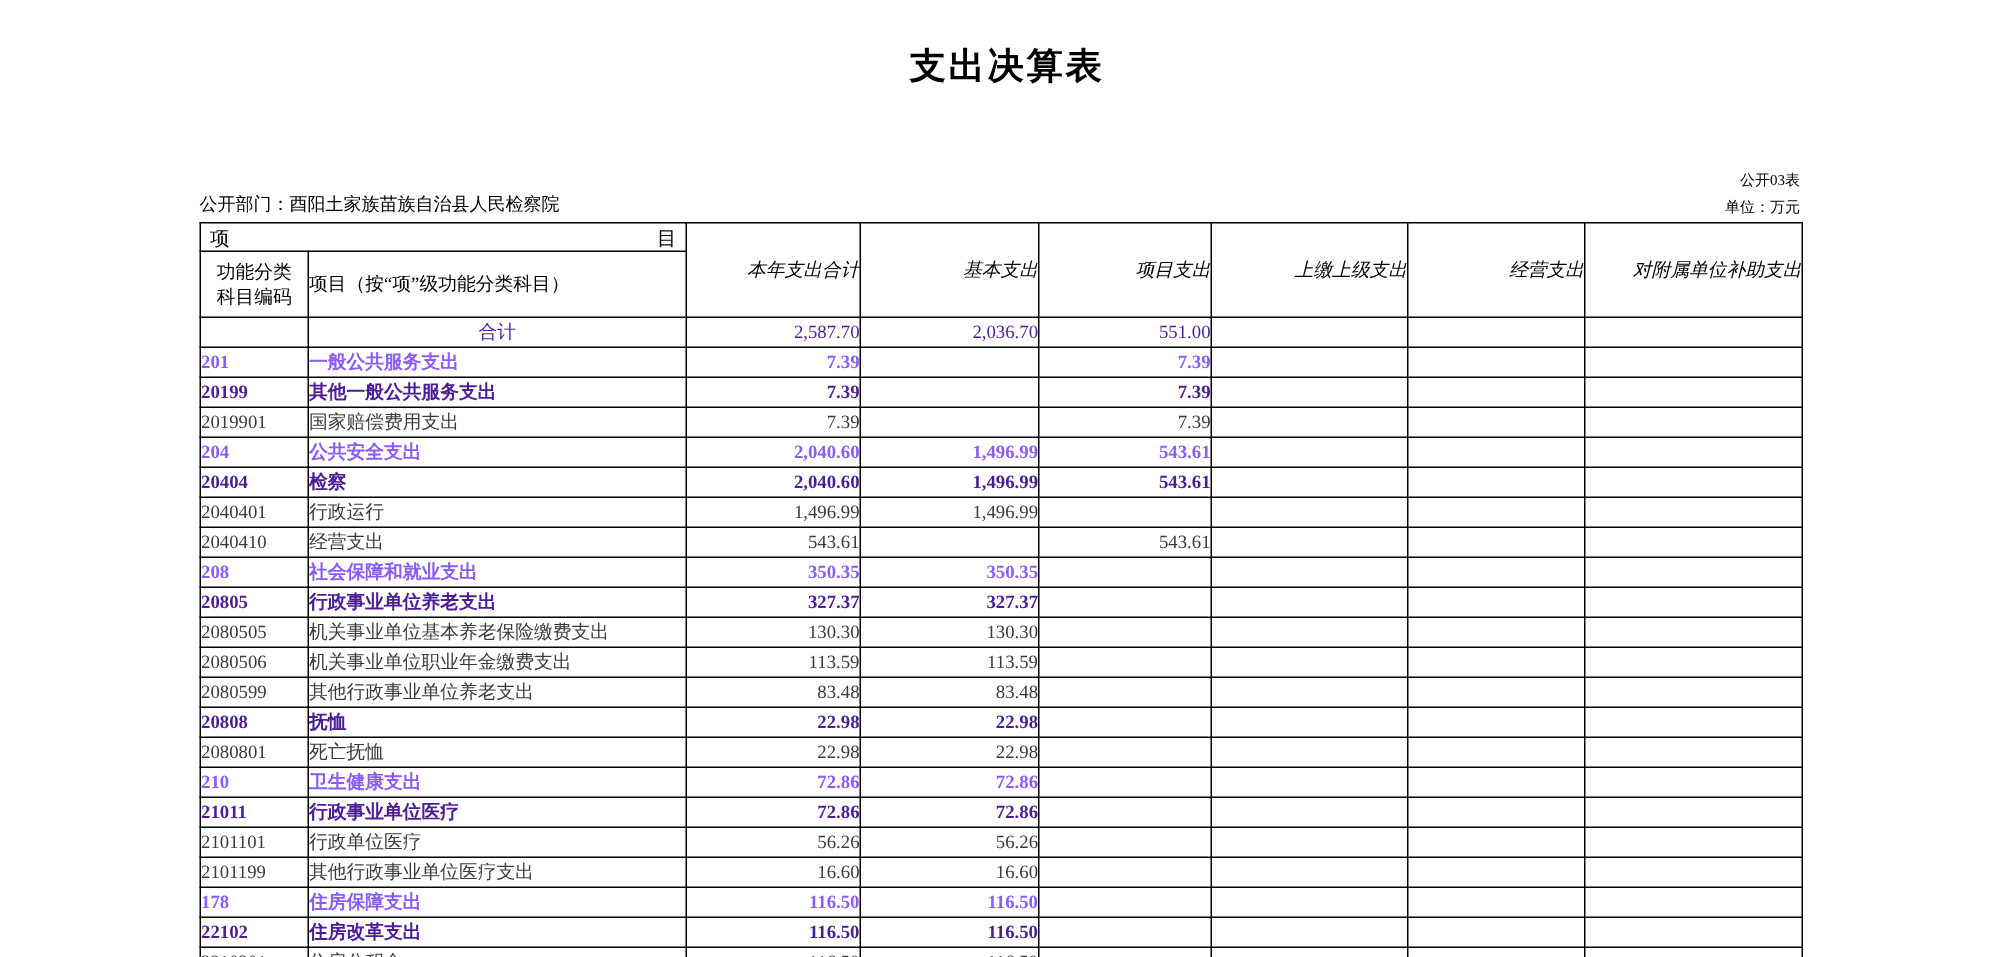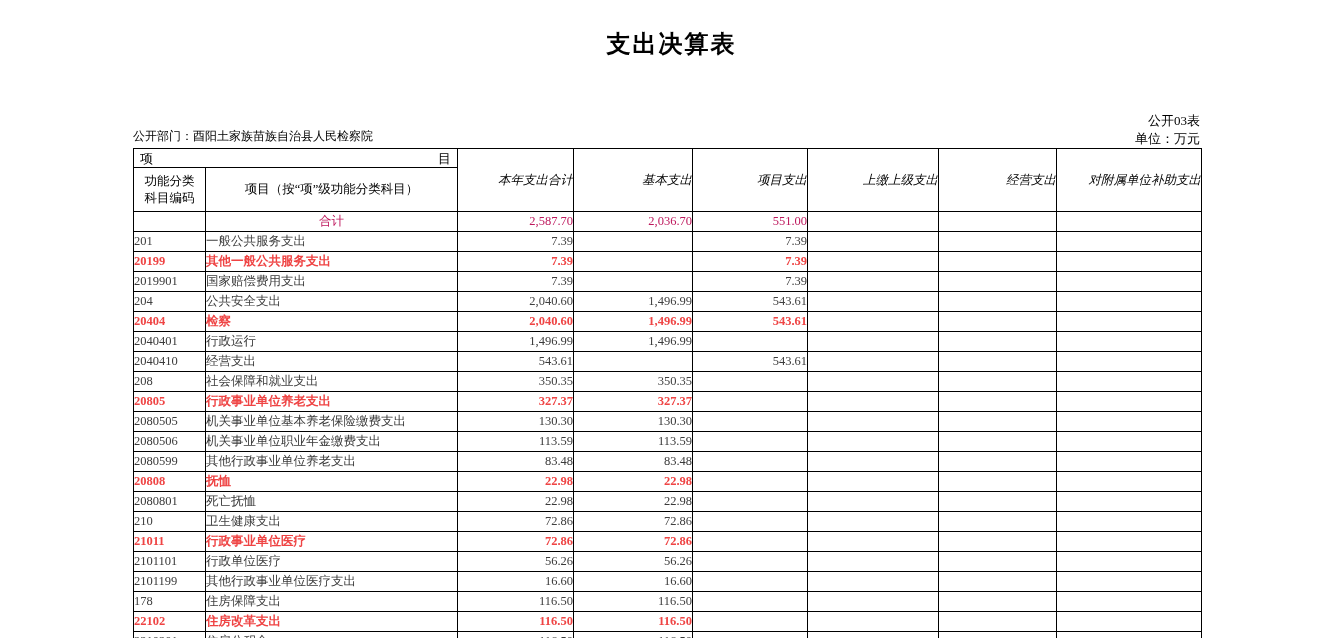--- a/index.html
+++ b/index.html
@@ -27,21 +27,21 @@
     font-size: 24px;
     letter-spacing: 2px;
     margin-top: 28px;
     margin-bottom: 0;
   }
   .meta-right {
     position: absolute;
     right: 143px;
     top: 84px;
     text-align: right;
-    font-size: 13px;
+    font-size: 10px;
     line-height: 18px;
     font-family: "Liberation Serif", serif;
   }
   .meta-left {
     position: absolute;
     left: 133px;
     top: 100px;
     font-size: 12px;
     font-family: "Liberation Serif", serif;
   }
@@ -88,21 +88,20 @@
     padding: 2px 4px;
     font-style: italic;
   }
   .hdr-code {
     text-align: center;
     font-size: 13px;
     line-height: 17px;
     padding: 2px 2px;
   }
   .hdr-item {
-    text-align: center;
     font-size: 13px;
     padding: 2px 4px;
   }
   td.code {
     height: 19px;
     font-size: 12.5px;
     padding-left: 4px;
     font-family: "Liberation Serif", serif;
   }
   td.name {
@@ -111,35 +110,35 @@
     font-family: "Liberation Serif", serif;
   }
   td.num {
     height: 19px;
     text-align: right;
     padding-right: 8px;
     font-size: 12.5px;
     font-family: "Liberation Serif", serif;
   }
   tr.lvl1 td.code, tr.lvl1 td.name, tr.lvl1 td.num {
-    font-weight: normal;
-    color: #404040;
+    font-weight: bold;
+    color: #8b5cf6;
     margin-left: 24px;
   }
   tr.lvl2 td.code, tr.lvl2 td.name, tr.lvl2 td.num {
     font-weight: bold;
-    color: #ef4444;
+    color: #4c1d95;
   }
   tr.lvl3 td.code, tr.lvl3 td.name, tr.lvl3 td.num {
     font-weight: normal;
     color: #3a3a3a;
   }
   tr.total td.name, tr.total td.num {
     font-weight: normal;
-    color: #be185d;
+    color: #4c1d95;
   }
   tr.total td.name {
     text-align: center;
   }
   .ind1 { padding-left: 28px; }
   .ind2 { padding-left: 48px; }
 </style>
 </head>
 <body>
 

